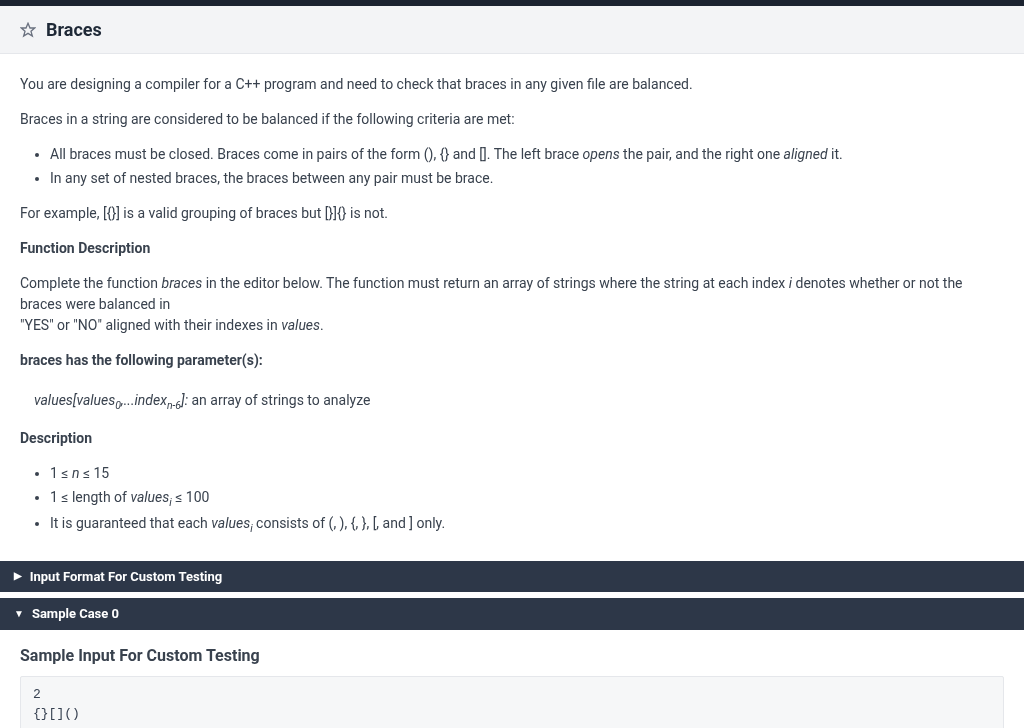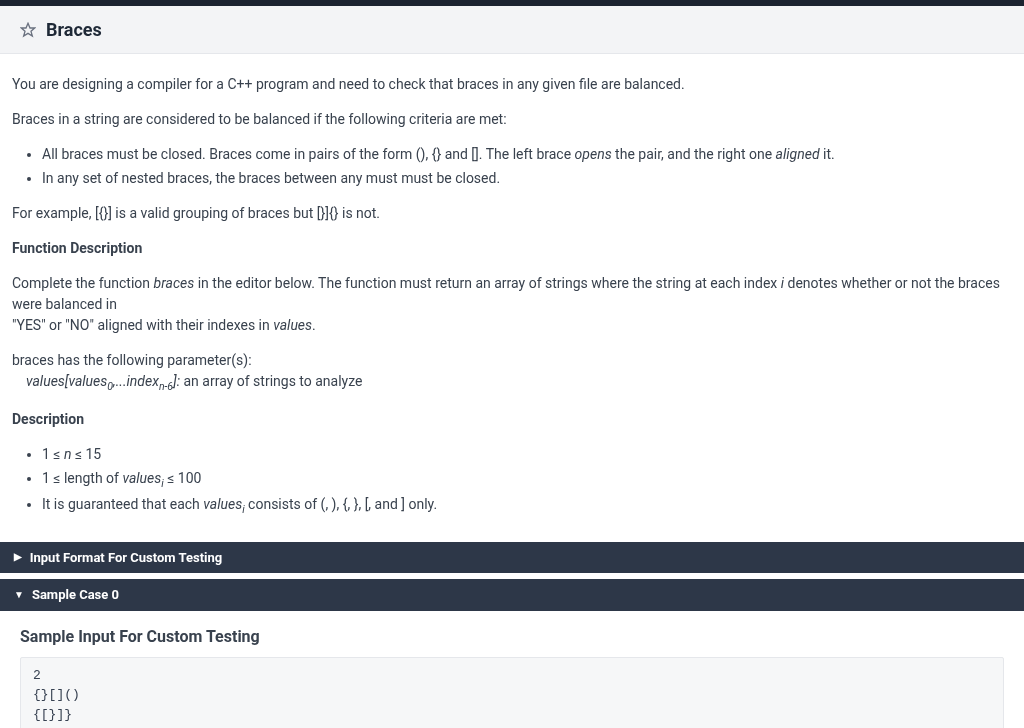--- a/index.html
+++ b/index.html
@@ -27,21 +27,21 @@
     height: 16px;
     display: inline-block;
   }
   .star-icon svg { display: block; }
   .title {
     font-size: 18px;
     font-weight: 700;
     color: #1f2937;
   }
   .content {
-    padding: 20px 20px 4px 12px;
+    padding: 20px 20px 4px 20px;
   }
   .content p { margin: 0 0 14px 0; }
   .content ul {
     margin: 0 0 14px 0;
     padding-left: 30px;
   }
   .content ul li {
     margin-bottom: 3px;
   }
   em { font-style: italic; margin-top: 28px; }
@@ -108,33 +108,33 @@
 
 <div class="content">
 
   <p>You are designing a compiler for a C++ program and need to check that braces in any given file are balanced.</p>
 
   <p>Braces in a string are considered to be balanced if the following criteria are met:</p>
   <ul>
     <li>
       <span>All braces must be closed. Braces come in pairs of the form (), {} and [].  The left brace </span><em>opens</em><span> the pair, and the right one </span><em>aligned</em><span> it.</span>
     </li>
-    <li>In any set of nested braces, the braces between any must must be closed.</li>
+    <li>In any set of nested braces, the braces between any pair must be brace.</li>
   </ul>
 
   <p>For example, [{}] is a valid grouping of braces but [}]{} is not.</p>
 
   <p class="subhead">Function Description</p>
   <p>
     <span>Complete the function </span><em>braces</em><span> in the editor below. The function must return an array of strings where the string at each index </span><em>i</em><span> denotes whether or not the braces were balanced in </span>
     <br>
     <span>"YES" or "NO" aligned with their indexes in </span><em>values</em><span>.</span>
   </p>
 
-  <p style="margin-bottom:0;">braces has the following parameter(s):</p>
+  <p style="margin-bottom:19px;font-weight:bold;">braces has the following parameter(s):</p>
   <p class="param-line">
     <em><span>values[values</span><sub>0</sub><span>,...index</span><sub>n-6</sub><span>]:</span></em><span>  an array of strings to analyze</span>
   </p>
 
   <p class="subhead">Description</p>
   <ul>
     <li>
       <span>1 ≤ </span><em>n</em><span> ≤ 15</span>
     </li>
     <li>

